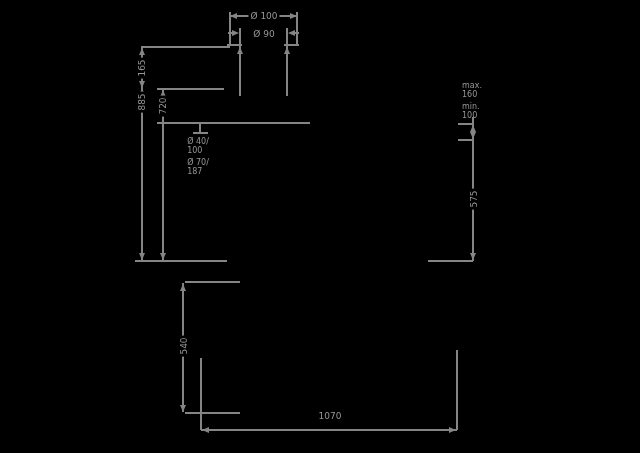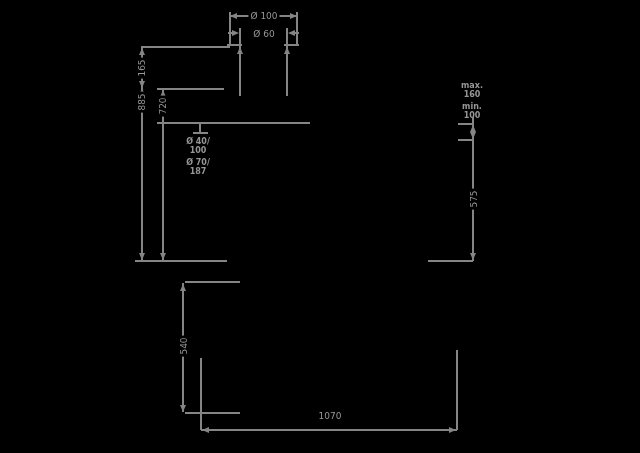--- a/index.html
+++ b/index.html
@@ -3,22 +3,22 @@
 <meta charset="utf-8">
 <style>
   html,body{margin:0;padding:0;background:#000;}
   #canvas{position:relative;width:588px;height:453px;background:#000;overflow:hidden;
           font-family:"DejaVu Sans",sans-serif;}
   .ln{position:absolute;background:#858585;}
   .txt{position:absolute;color:#969696;font-size:9px;line-height:10px;background:#000;
        white-space:nowrap;transform:translate(-50%,-50%);padding:0 2px;text-align:center;}
   .vtxt{position:absolute;color:#969696;font-size:9px;line-height:10px;background:#000;
         white-space:nowrap;transform:translate(-50%,-50%) rotate(-90deg);padding:0 2px;text-align:center;}
-  .stack{position:absolute;color:#969696;font-size:8px;line-height:9px;text-align:center;
-         white-space:nowrap;transform:translateX(-50%);font-weight:bold;}
+  .stack{position:absolute;color:#969696;font-size:8px;line-height:9px;text-align:left;
+         white-space:nowrap;transform:translateX(-50%);}
   .stack .gap{margin-top:3px;}
   .stack div{display:block;}
   .au{position:absolute;width:0;height:0;border-left:3px solid transparent;
       border-right:3px solid transparent;border-bottom:7px solid #858585;}
   .ad{position:absolute;width:0;height:0;border-left:3px solid transparent;
       border-right:3px solid transparent;border-top:7px solid #858585;}
   .al{position:absolute;width:0;height:0;border-top:3px solid transparent;
       border-bottom:3px solid transparent;border-right:7px solid #858585;}
   .ar{position:absolute;width:0;height:0;border-top:3px solid transparent;
       border-bottom:3px solid transparent;border-left:7px solid #858585;}
@@ -34,21 +34,21 @@
   <div class="al" style="left:230px;top:13px;"></div>
   <div class="ar" style="left:290px;top:13px;"></div>
   <div class="txt" style="left:264px;top:16px;">Ø 100</div>
 
   <div class="ln" style="left:239px;top:28px;width:2px;height:68px;"></div>
   <div class="ln" style="left:286px;top:28px;width:2px;height:68px;"></div>
   <div class="ln" style="left:228px;top:32px;width:4px;height:2px;"></div>
   <div class="ar" style="left:232px;top:30px;"></div>
   <div class="ln" style="left:295px;top:32px;width:4px;height:2px;"></div>
   <div class="al" style="left:288px;top:30px;"></div>
-  <div class="txt" style="left:264px;top:34px;">Ø 60</div>
+  <div class="txt" style="left:264px;top:34px;">Ø 90</div>
 
   <div class="ln" style="left:227px;top:44px;width:15px;height:2px;"></div>
   <div class="ln" style="left:284px;top:44px;width:15px;height:2px;"></div>
   <div class="au" style="left:237px;top:47px;"></div>
   <div class="au" style="left:284px;top:47px;"></div>
 
   <div class="ln" style="left:141px;top:46px;width:89px;height:2px;"></div>
 
   <div class="ln" style="left:141px;top:47px;width:2px;height:214px;"></div>
   <div class="au" style="left:139px;top:48px;"></div>

